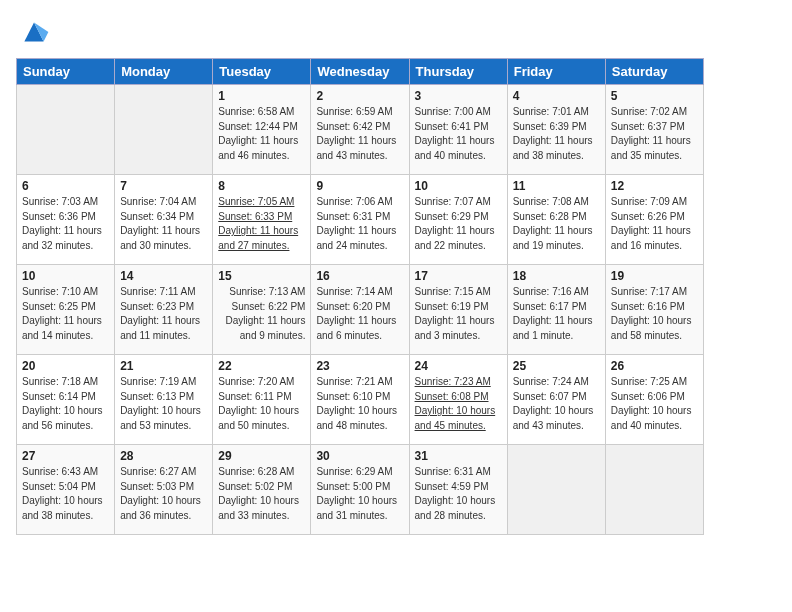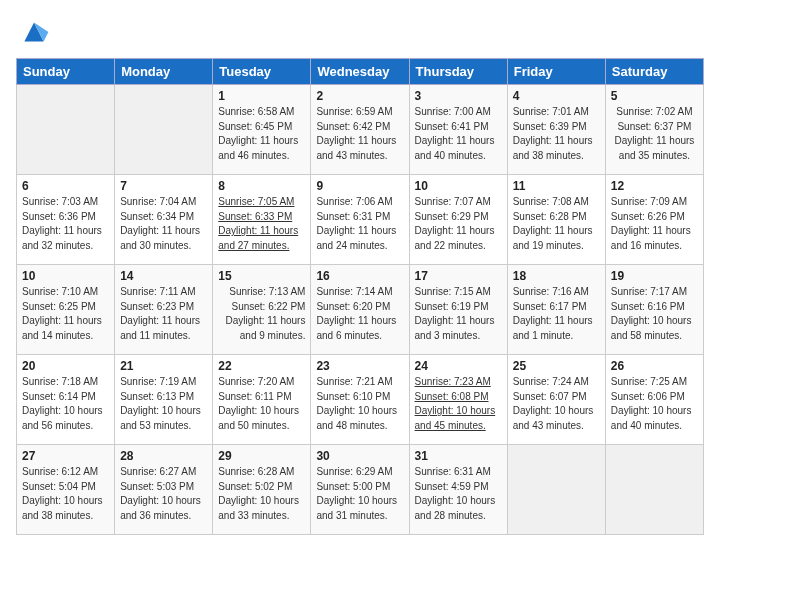--- a/index.html
+++ b/index.html
@@ -136,21 +136,21 @@
           <th>Saturday</th>
         </tr>
     </thead>
     <tbody id="cal-body">
     <tr>
           <td class="empty"></td>
           <td class="empty"></td>
           <td>
             <span class="day-num">1</span>
             <div class="day-info" style="white-space: pre-line;">Sunrise: 6:58 AM
-Sunset: 6:45 PM
+Sunset: 12:44 PM
 Daylight: 11 hours and 46 minutes.</div>
           </td>
           <td>
             <span class="day-num">2</span>
             <div class="day-info" style="white-space: pre-line;">Sunrise: 6:59 AM
 Sunset: 6:42 PM
 Daylight: 11 hours and 43 minutes.</div>
           </td>
           <td>
             <span class="day-num">3</span>
@@ -159,21 +159,21 @@
 Daylight: 11 hours and 40 minutes.</div>
           </td>
           <td>
             <span class="day-num">4</span>
             <div class="day-info" style="white-space: pre-line;">Sunrise: 7:01 AM
 Sunset: 6:39 PM
 Daylight: 11 hours and 38 minutes.</div>
           </td>
           <td>
             <span class="day-num">5</span>
-            <div class="day-info" style="white-space: pre-line; text-align: center;">Sunrise: 7:02 AM
+            <div class="day-info" style="white-space: pre-line;">Sunrise: 7:02 AM
 Sunset: 6:37 PM
 Daylight: 11 hours and 35 minutes.</div>
           </td>
         </tr>
         <tr>
           <td>
             <span class="day-num">6</span>
             <div class="day-info" style="white-space: pre-line;">Sunrise: 7:03 AM
 Sunset: 6:36 PM
 Daylight: 11 hours and 32 minutes.</div>
@@ -299,21 +299,21 @@
           <td>
             <span class="day-num">26</span>
             <div class="day-info" style="white-space: pre-line;">Sunrise: 7:25 AM
 Sunset: 6:06 PM
 Daylight: 10 hours and 40 minutes.</div>
           </td>
         </tr>
         <tr>
           <td>
             <span class="day-num">27</span>
-            <div class="day-info" style="white-space: pre-line;">Sunrise: 6:12 AM
+            <div class="day-info" style="white-space: pre-line;">Sunrise: 6:43 AM
 Sunset: 5:04 PM
 Daylight: 10 hours and 38 minutes.</div>
           </td>
           <td>
             <span class="day-num">28</span>
             <div class="day-info" style="white-space: pre-line;">Sunrise: 6:27 AM
 Sunset: 5:03 PM
 Daylight: 10 hours and 36 minutes.</div>
           </td>
           <td>

